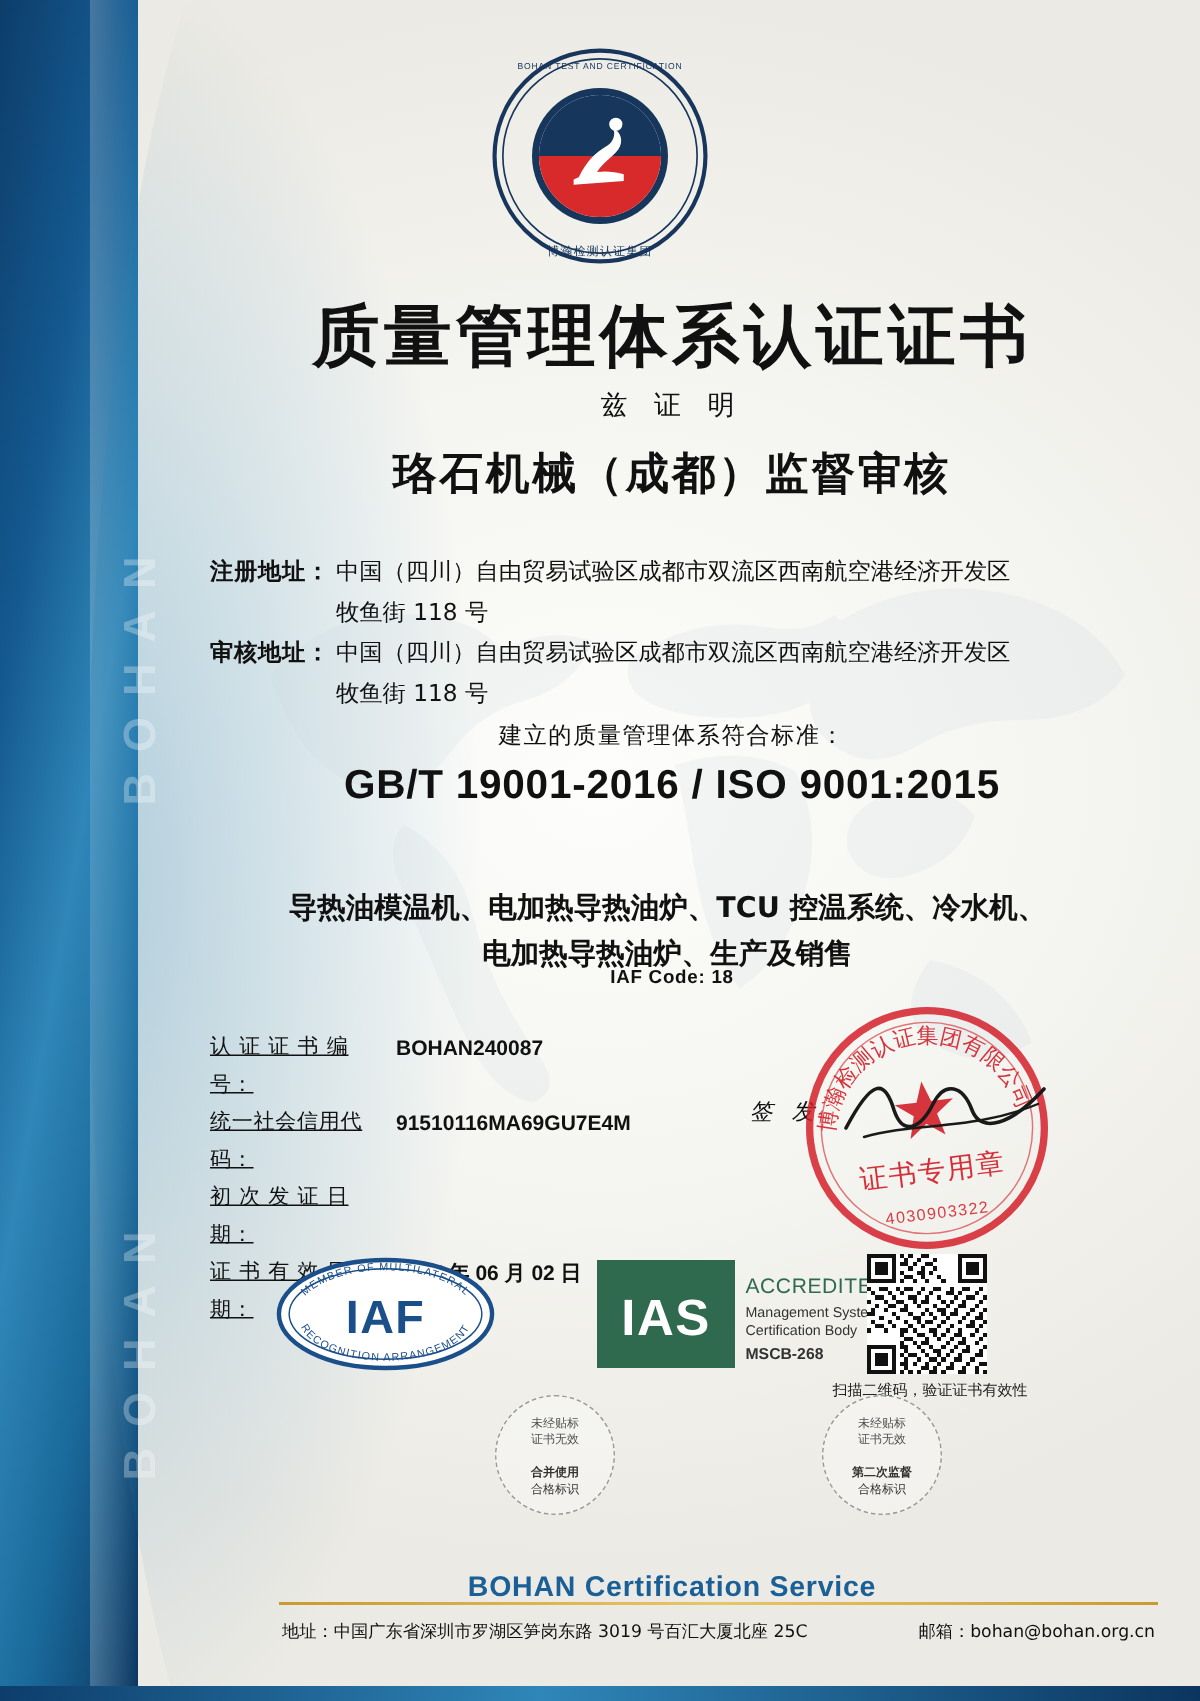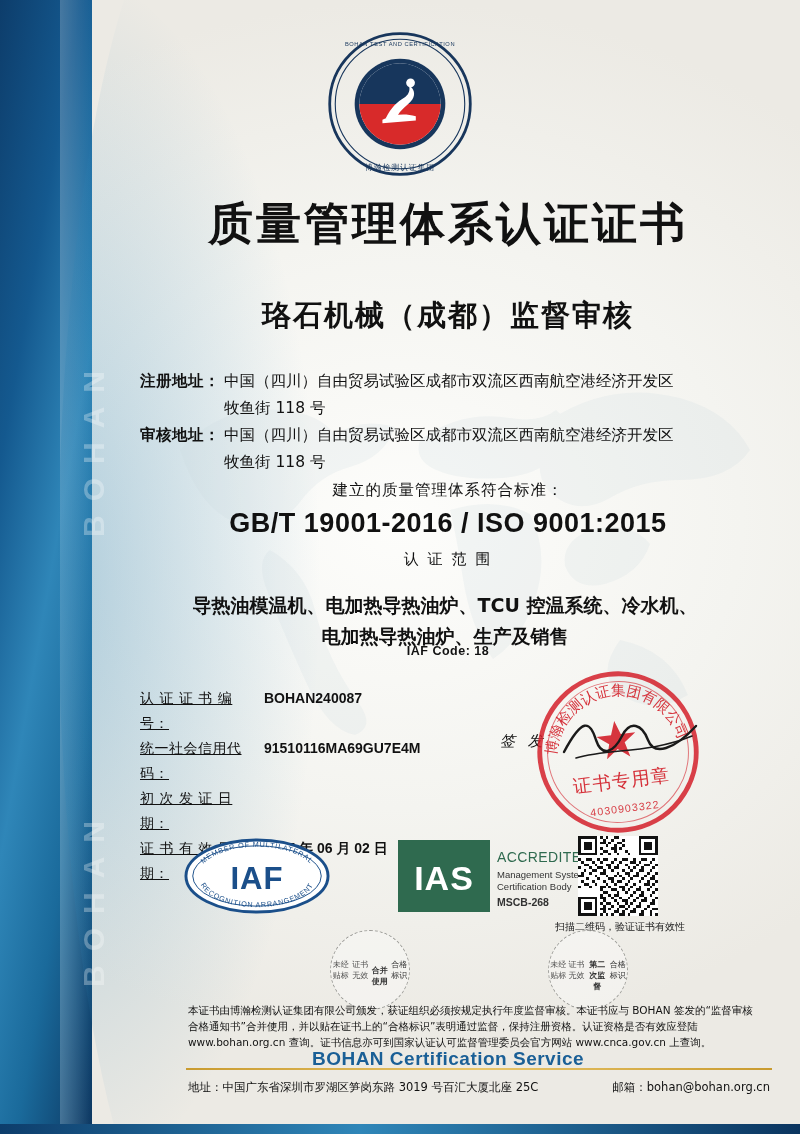--- a/index.html
+++ b/index.html
@@ -150,21 +150,21 @@
     font-size:10px;color:#222;
     font-family:"DejaVu Sans",sans-serif;
   }
   
   .sticker{
     position:absolute;width:78px;height:78px;border-radius:50%;
     border:1px dashed #9a9a96;
     color:#333;text-align:center;
     font-size:8px;line-height:11px;
     font-family:"DejaVu Sans",sans-serif;
-    display:flex;flex-direction:row;justify-content:center;align-items:center;
+    display:flex;flex-direction:column;justify-content:center;align-items:center;
     background:rgba(255,255,255,0.35);
   }
   .sticker .top{opacity:.85;}
   .sticker .mid{margin-top:11px;font-weight:bold;}
   .sticker1{left:330px;top:930px;}
   .sticker2{left:548px;top:930px;}
   
   .footnote{
     position:absolute;left:188px;right:30px;top:1002px;
     font-size:10.5px;color:#111;line-height:16px;text-align:justify;
@@ -226,39 +226,39 @@
     <g fill="#ffffff" transform="translate(80,78) scale(0.95)">
       <path d="M-16,18 C-10,6 -4,0 6,-6 C10,-9 12,-14 10,-19 C16,-16 18,-9 14,-3 C9,4 0,8 -4,18 Z"></path>
       <circle cx="12" cy="-22" r="5"></circle>
       <path d="M-20,20 C-8,14 4,12 18,16 L18,21 L-20,24 Z"></path>
     </g>
     <text x="80" y="17" font-size="6.2" fill="#17365c" text-anchor="middle" font-family="Liberation Sans, sans-serif" letter-spacing="0.6">BOHAN  TEST  AND  CERTIFICATION</text>
     <text x="80" y="151" font-size="8.5" fill="#17365c" text-anchor="middle" font-family="DejaVu Sans, sans-serif" letter-spacing="1">博瀚检测认证集团</text>
   </svg>
 
   <div class="title">质量管理体系认证证书</div>
+  <div class="zizhengming">兹 证 明</div>
   <div class="company">珞石机械（成都）监督审核</div>
 
   <div class="addr-block">
     <div class="addr-row">
       <div class="addr-label">注册地址：</div>
       <div class="addr-value">中国（四川）自由贸易试验区成都市双流区西南航空港经济开发区</div>
     </div>
     <div class="addr-value2">牧鱼街 118 号</div>
     <div class="addr-row">
       <div class="addr-label">审核地址：</div>
       <div class="addr-value">中国（四川）自由贸易试验区成都市双流区西南航空港经济开发区</div>
     </div>
     <div class="addr-value2">牧鱼街 118 号</div>
   </div>
 
   <div class="std-lead">建立的质量管理体系符合标准：</div>
   <div class="std">GB/T 19001-2016 / ISO 9001:2015</div>
 
-  <div class="scope-lead">认 证 范 围</div>
   <div class="scope">
     <div>导热油模温机、电加热导热油炉、TCU 控温系统、冷水机、</div>
     <div>电加热导热油炉、生产及销售</div>
   </div>
   <div class="iaf-code">IAF Code: 18</div>
 
   <div class="details">
     <div class="d-row">
       <div class="d-label">认 证 证 书 编 号：</div>
       <div class="d-value">BOHAN240087</div>
@@ -526,25 +526,20 @@
     <div class="mid">合并使用</div>
     <div>合格标识</div>
   </div>
   <div class="sticker sticker2">
     <div class="top">未经贴标</div>
     <div class="top">证书无效</div>
     <div class="mid">第二次监督</div>
     <div>合格标识</div>
   </div>
 
-  <div class="footnote">
-    <div>本证书由博瀚检测认证集团有限公司颁发，获证组织必须按规定执行年度监督审核。本证书应与 BOHAN 签发的“监督审核</div>
-    <div>合格通知书”合并使用，并以贴在证书上的“合格标识”表明通过监督，保持注册资格。认证资格是否有效应登陆</div>
-    <div>www.bohan.org.cn 查询。证书信息亦可到国家认证认可监督管理委员会官方网站 www.cnca.gov.cn 上查询。</div>
-  </div>
 
   <div class="foot-rule"></div>
   <div class="brandline">BOHAN Certification Service</div>
   <div class="addr-foot">地址：中国广东省深圳市罗湖区笋岗东路 3019 号百汇大厦北座 25C</div>
   <div class="email-foot">邮箱：bohan@bohan.org.cn</div>
 
   <div class="bottom-bar"></div>
 </div>
 
 </body></html>

